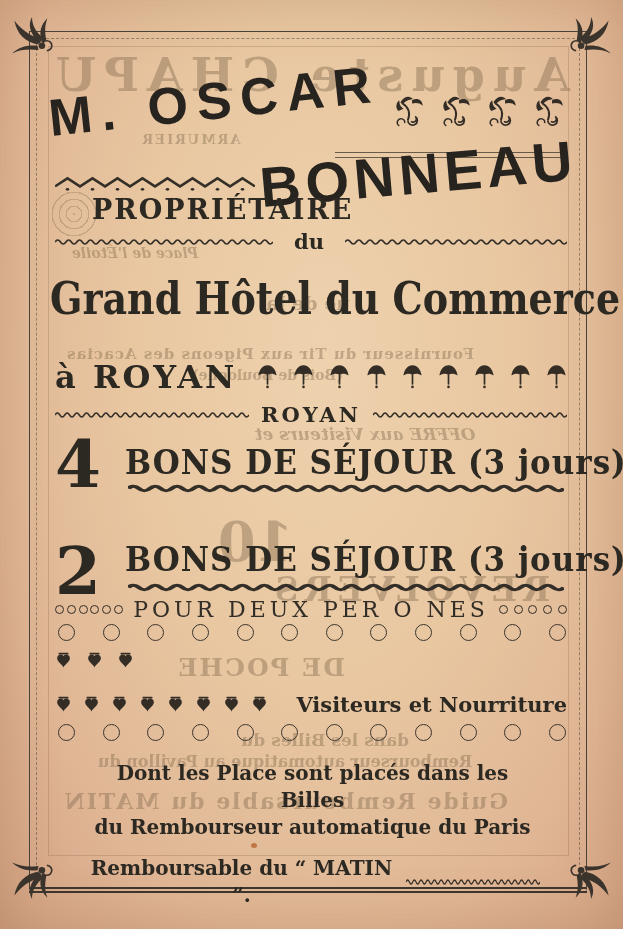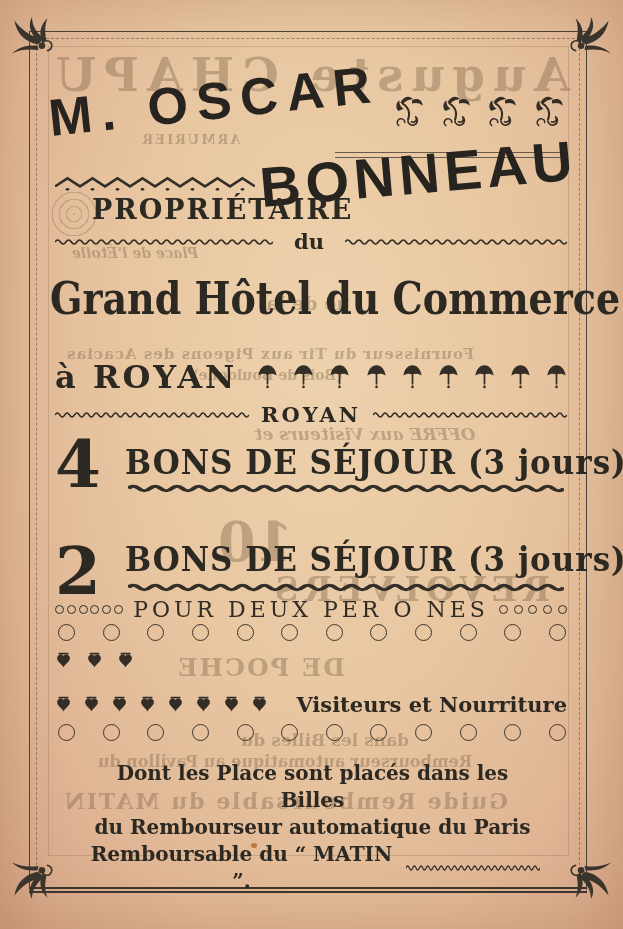--- a/index.html
+++ b/index.html
@@ -314,21 +314,21 @@
       <span class="bcircle"></span>
       <span class="bcircle"></span>
       <span class="bcircle"></span>
       <span class="bcircle"></span>
       <span class="bcircle"></span>
     </div>
 
   <div class="abs" style="left:85px;top:760px;width:455px;text-align:center;font-weight:bold;font-size:20px;line-height:1.35;color:#2c2822;">
     <div>Dont les Place sont placés dans les Billes</div>
     <div>du Rembourseur automatique du Paris</div>
-    <div style="display:flex;align-items:center;justify-content:center;gap:8px;">
+    <div style="display:flex;align-items:center;justify-content:center;gap:8px;margin-top:14px;">
       <span>Remboursable du “ MATIN ”.</span>
       <svg class="wavy" style="width:140px" viewBox="0 0 200 8" preserveAspectRatio="none">
           <use href="#wavepath"></use>
         </svg>
     </div>
   </div>
 
 </div>
 
 </body></html>

